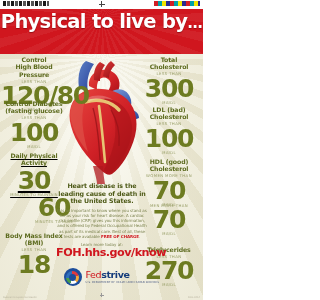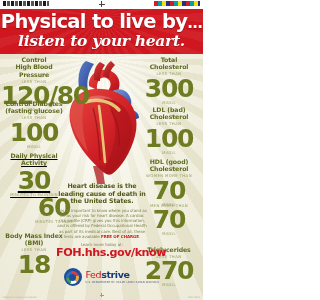--- a/index.html
+++ b/index.html
@@ -345,21 +345,20 @@
 <div id="poster">
 
   <div class="body-bg">
     <div class="body-rays"></div>
     <div class="body-vignette"></div>
   </div>
 
   <div class="banner">
     <div class="banner-rays"></div>
     <div class="banner-title"><span>Physical to live by</span><span class="ellip">...</span></div>
-    <div class="banner-sub">listen to your heart.</div>
   </div>
 
   <div class="reg-strip">
     <div class="reg-bars-left"></div>
     <div class="reg-cross"></div>
     <div class="reg-bars-right"></div>
   </div>
 
   <div class="heart-wrap">
     <svg width="100" height="128" viewBox="0 0 100 128" xmlns="http://www.w3.org/2000/svg">

